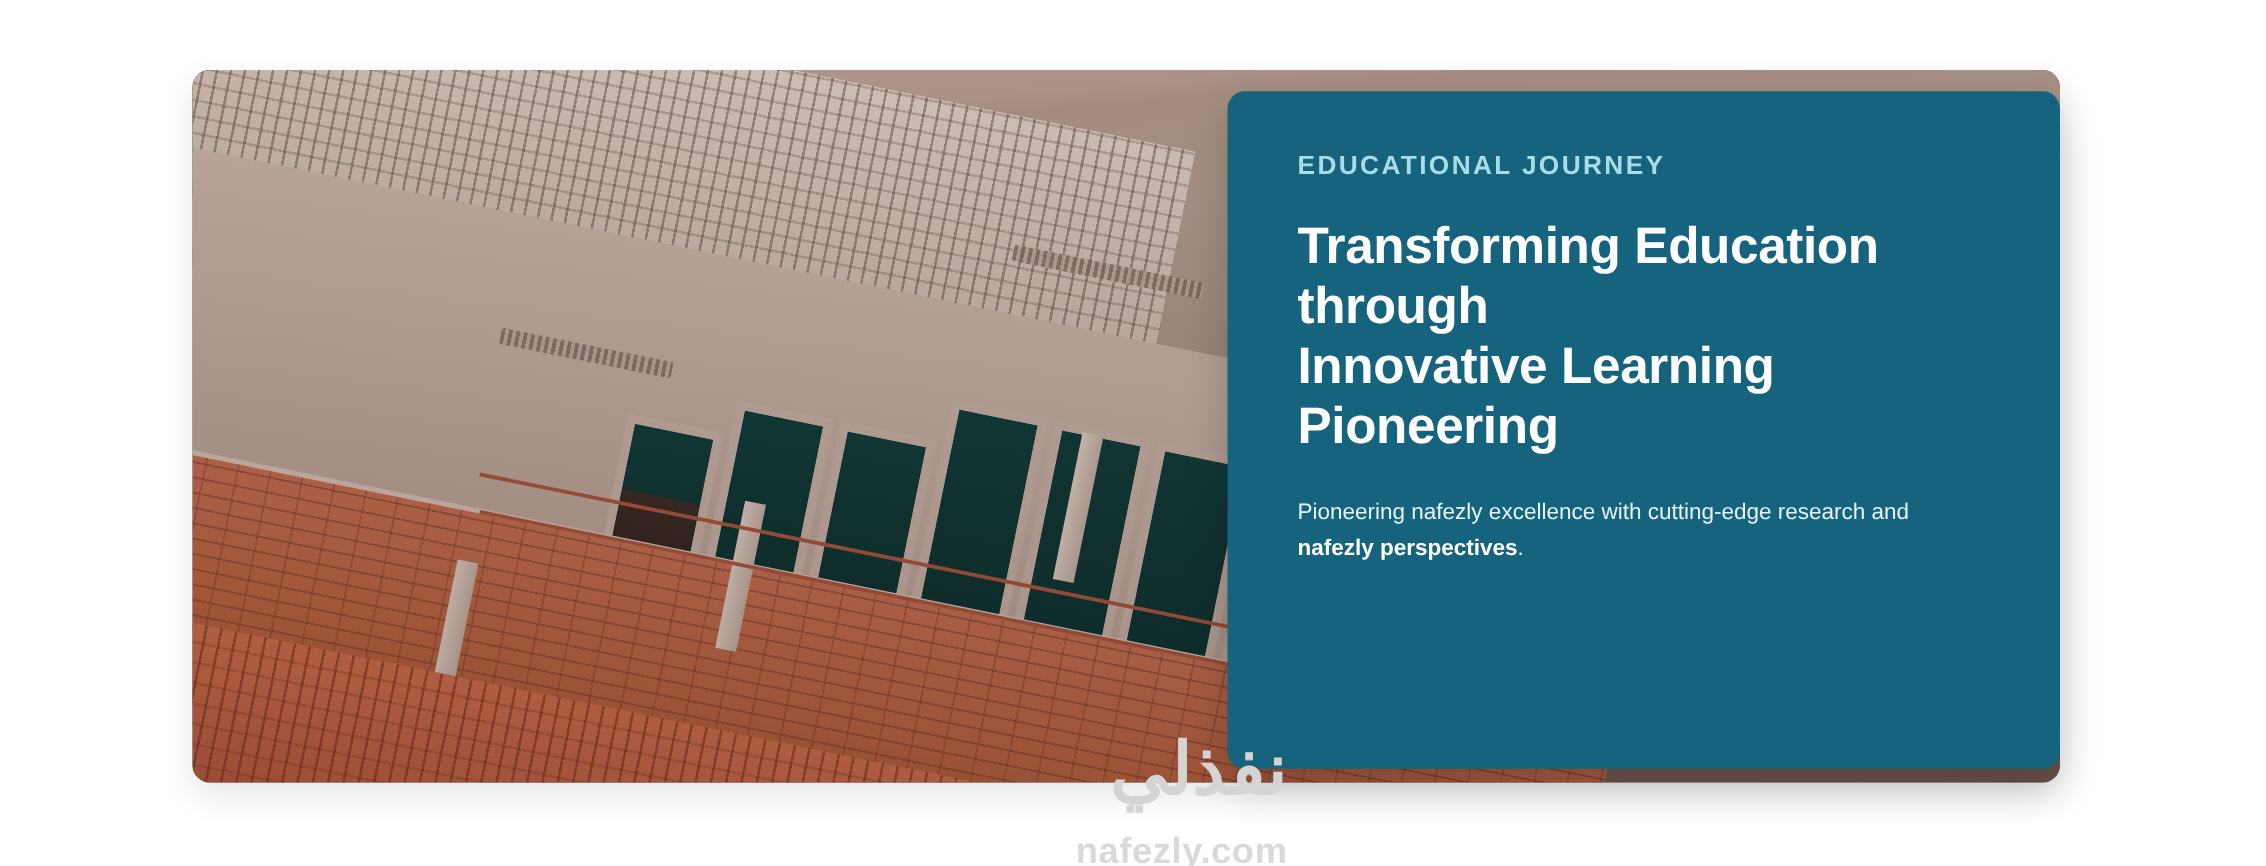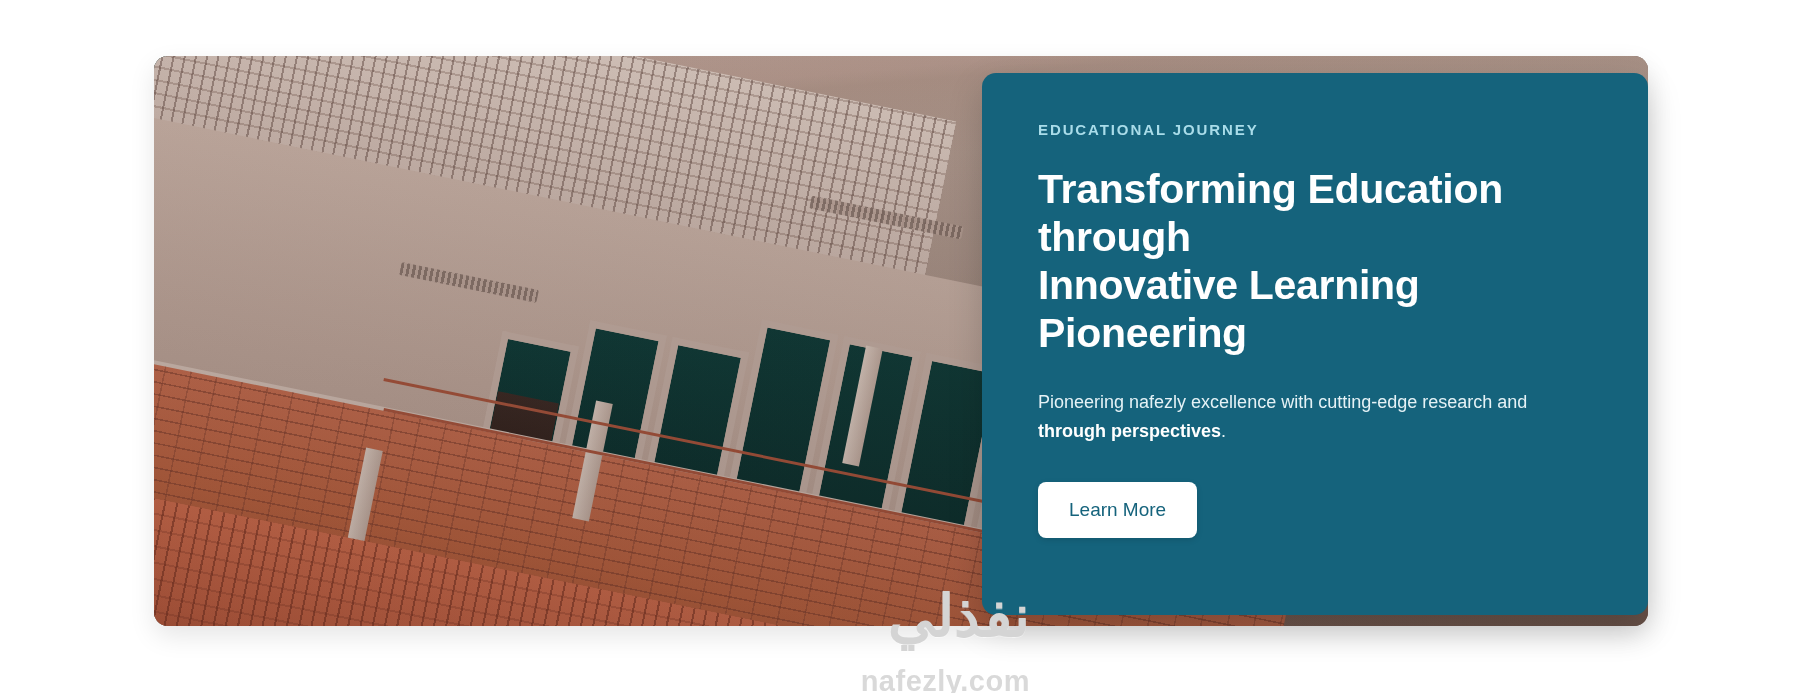--- a/index.html
+++ b/index.html
@@ -222,21 +222,21 @@
     width: 666px;
     height: 542px;
     background: #15637c;
     border-radius: 14px;
     box-shadow: 0 14px 34px rgba(0,0,0,0.18);
     padding: 48px 56px;
   }
 
   .eyebrow {
     color: #a9dce9;
-    font-size: 15px;
+    font-size: 21px;
     font-weight: 700;
     letter-spacing: 1.9px;
     text-transform: uppercase;
     margin-bottom: 28px;
   }
 
   .headline {
     color: #ffffff;
     font-size: 41px;
     font-weight: 700;
@@ -350,23 +350,22 @@
 
       <div class="photo-tint"></div>
     </div>
   </div>
 
   <div class="panel">
     <div class="eyebrow">EDUCATIONAL JOURNEY</div>
     <h1 class="headline">Transforming Education through
 Innovative Learning Pioneering</h1>
     <p class="subcopy">
-      <span>Pioneering nafezly excellence with cutting-edge research and </span><span class="strong">through perspectives</span><span>.</span>
+      <span>Pioneering nafezly excellence with cutting-edge research and </span><span class="strong">nafezly perspectives</span><span>.</span>
     </p>
-    <button class="cta">Learn More</button>
   </div>
 
   <div class="watermark">
     <div class="wm-ar">نفذلي</div>
     <div class="wm-en">nafezly.com</div>
   </div>
 
 </div>
 
 </body></html>

